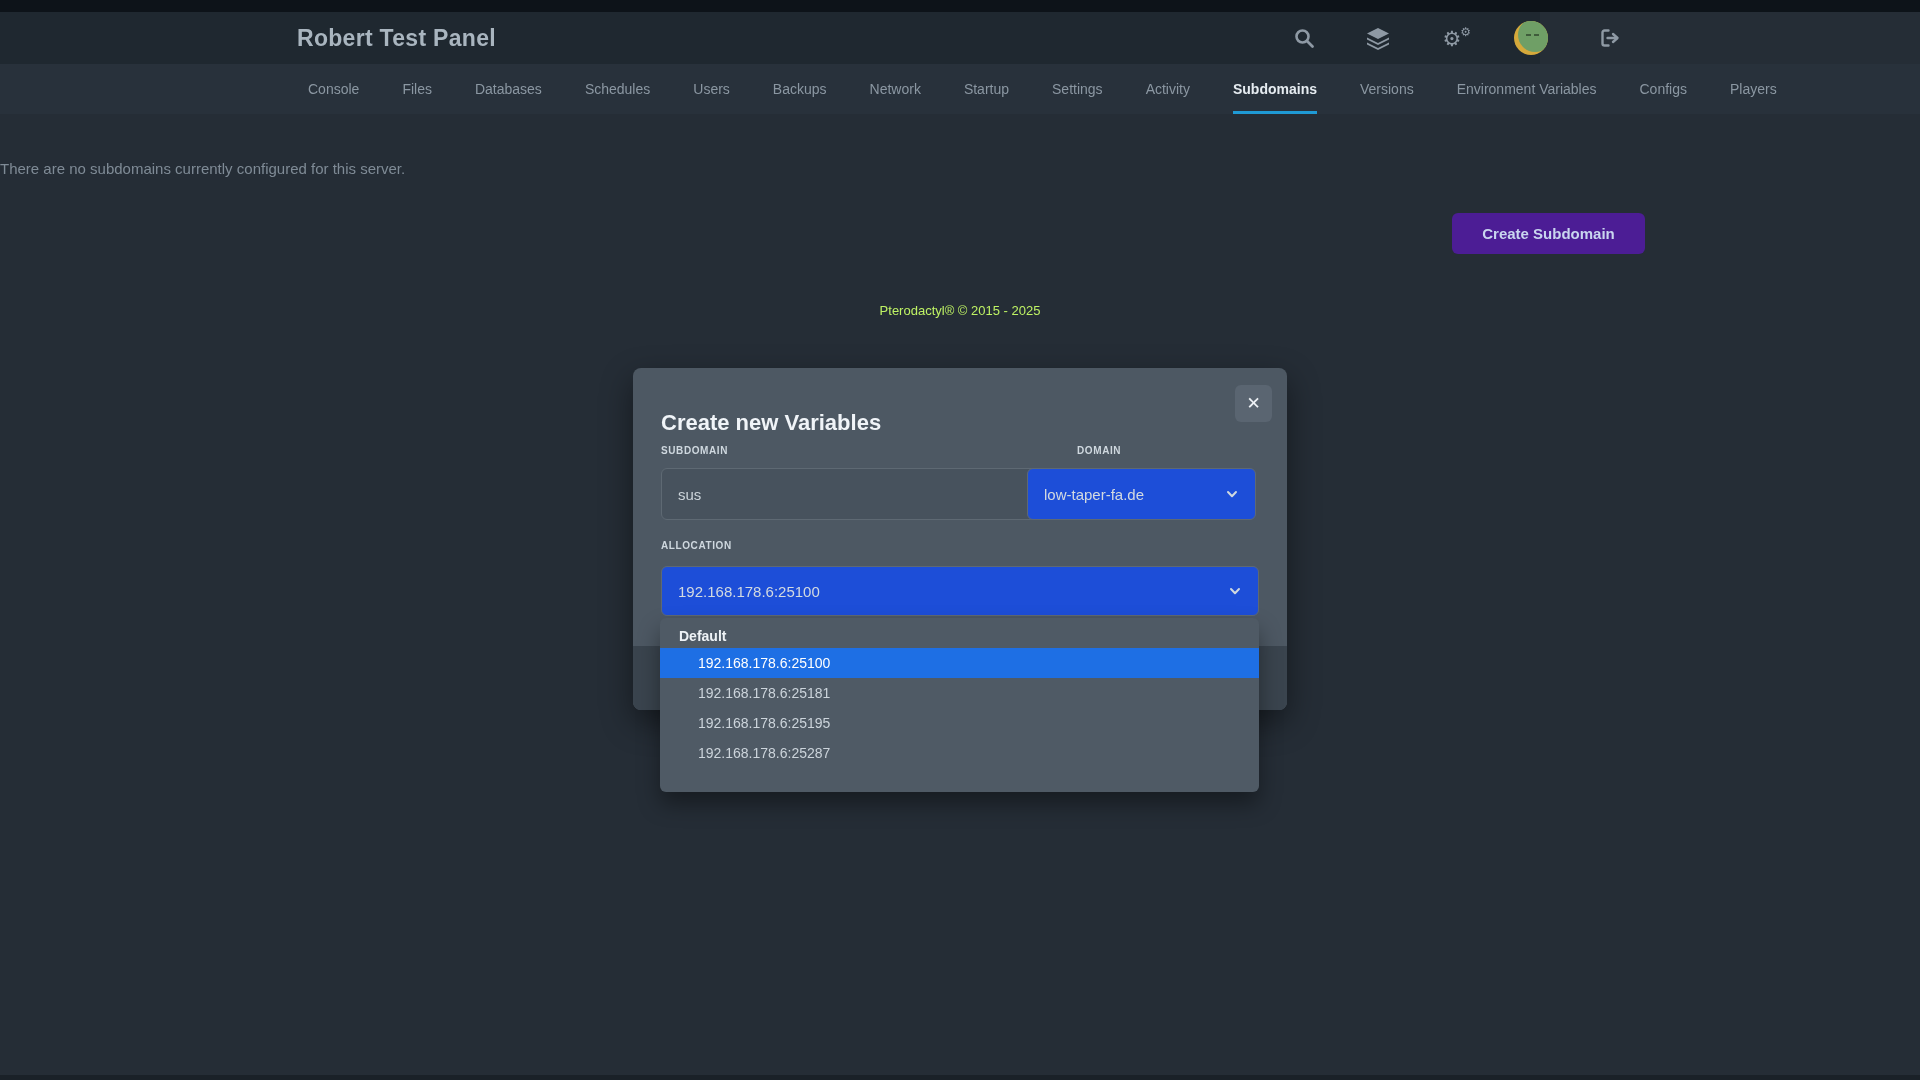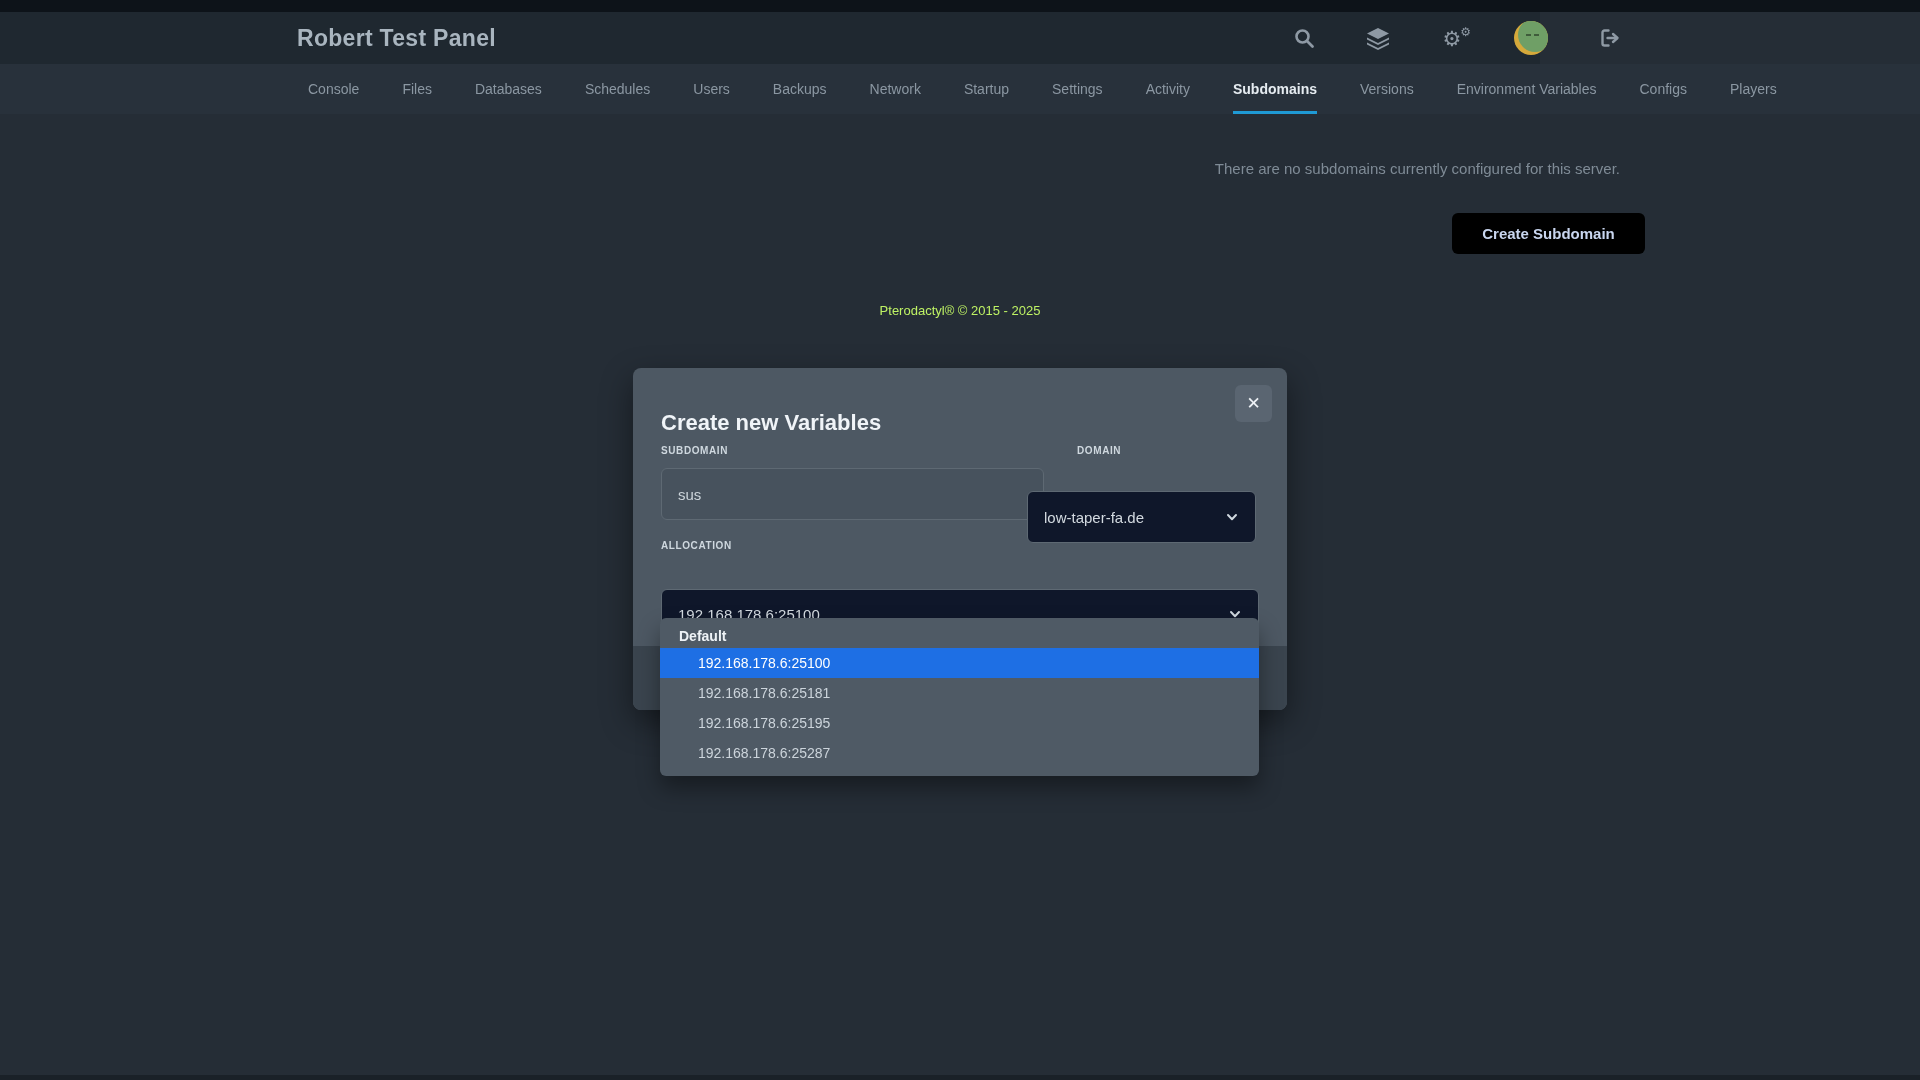--- a/index.html
+++ b/index.html
@@ -35,24 +35,24 @@
                  box-shadow:8px 0 0 #3f5c3b; }
 
   
   .nav { position:absolute; top:64px; left:0; width:1920px; height:50px; background:#28313b;
          display:flex; align-items:stretch; padding-left:308px; gap:43px; overflow:hidden; }
   .tab { display:flex; align-items:center; font-size:14px; color:#8b97a2; cursor:pointer;
          border-bottom:3px solid transparent; padding-top:3px; white-space:nowrap; }
   .tab.active { color:#e6ecf1; font-weight:bold; border-bottom-color:#1f9ad5; }
 
   
-  .empty-message { position:absolute; top:160px; left:0; width:1620px; text-align:right;
+  .empty-message { position:absolute; top:160px; left:0; width:1620px; text-align:left;
                    font-size:15px; color:#7f8b96; }
   .create-btn { position:absolute; left:1452px; top:213px; width:193px; height:41px;
-                background:#000000; border:none; border-radius:6px; color:#c9d6ef;
+                background:#4c1d95; border:none; border-radius:6px; color:#c9d6ef;
                 font-family:"Liberation Sans", sans-serif; font-size:15px; font-weight:bold;
                 cursor:pointer; }
   .copyright { position:absolute; top:303px; left:0; width:1920px; text-align:center;
                font-size:13px; color:#bef264; }
   .bottomstrip { position:absolute; bottom:0; left:0; width:1920px; height:5px; background:#1a2128; }
 
   
   .modal { position:absolute; left:633px; top:368px; width:654px; height:342px;
            background:#4d5863; border-radius:8px; box-shadow:0 12px 32px rgba(0,0,0,.45); }
   .modal-footer { position:absolute; bottom:0; left:0; width:100%; height:64px;
@@ -65,31 +65,31 @@
                  font-family:"Liberation Sans", sans-serif; }
   .field-label { position:absolute; font-size:10px; font-weight:bold; letter-spacing:.6px;
                  color:#cfd8df; }
   .lbl-subdomain  { left:28px;  top:77px; }
   .lbl-domain     { left:402px; top:77px;margin-left:42px; }
   .lbl-allocation { left:28px;  top:172px; }
   .text-input { position:absolute; background:#47525d; border:1px solid #5e6973; border-radius:6px;
                 color:#ccd4da; font-size:15px; font-family:"Liberation Sans", sans-serif;
                 padding:0 16px; outline:none; }
   .inp-subdomain { left:28px; top:100px; width:383px; height:52px; }
-  .select { position:absolute; background:#0f172a; border:1px solid #5e6973; border-radius:6px;
+  .select { position:absolute; background:#1d4ed8; border:1px solid #5e6973; border-radius:6px;
             display:flex; align-items:center; color:#d3dae0; font-size:15px; padding:0 16px;
-            cursor:pointer; justify-content:space-between;margin-top:23px; }
+            cursor:pointer; justify-content:space-between; }
   .sel-domain { left:394px; top:100px; width:229px; height:52px; }
   .sel-allocation { left:28px; top:198px; width:598px; height:50px; }
   .chev { flex:0 0 auto; margin-left:10px; }
 
   
   .dropdown { position:absolute; left:660px; top:618px; width:599px;
               background:#4f5a65; border-radius:6px; box-shadow:0 12px 22px rgba(0,0,0,.38);
-              padding:6px 0 8px 0; z-index:5; }
+              padding:6px 0 24px 0; z-index:5; }
   .dd-group-label { height:24px; line-height:24px; padding-left:19px; font-size:14px;
                     font-weight:bold; color:#eef2f6; }
   .dd-group-label.second { margin-top:6px; }
   .dd-option { height:30px; line-height:30px; padding-left:38px; font-size:14px;
                color:#ccd4db; cursor:pointer; }
   .dd-option.selected { background:#1e6fe4; color:#ffffff; }
 </style>
 </head>
 <body>
 

